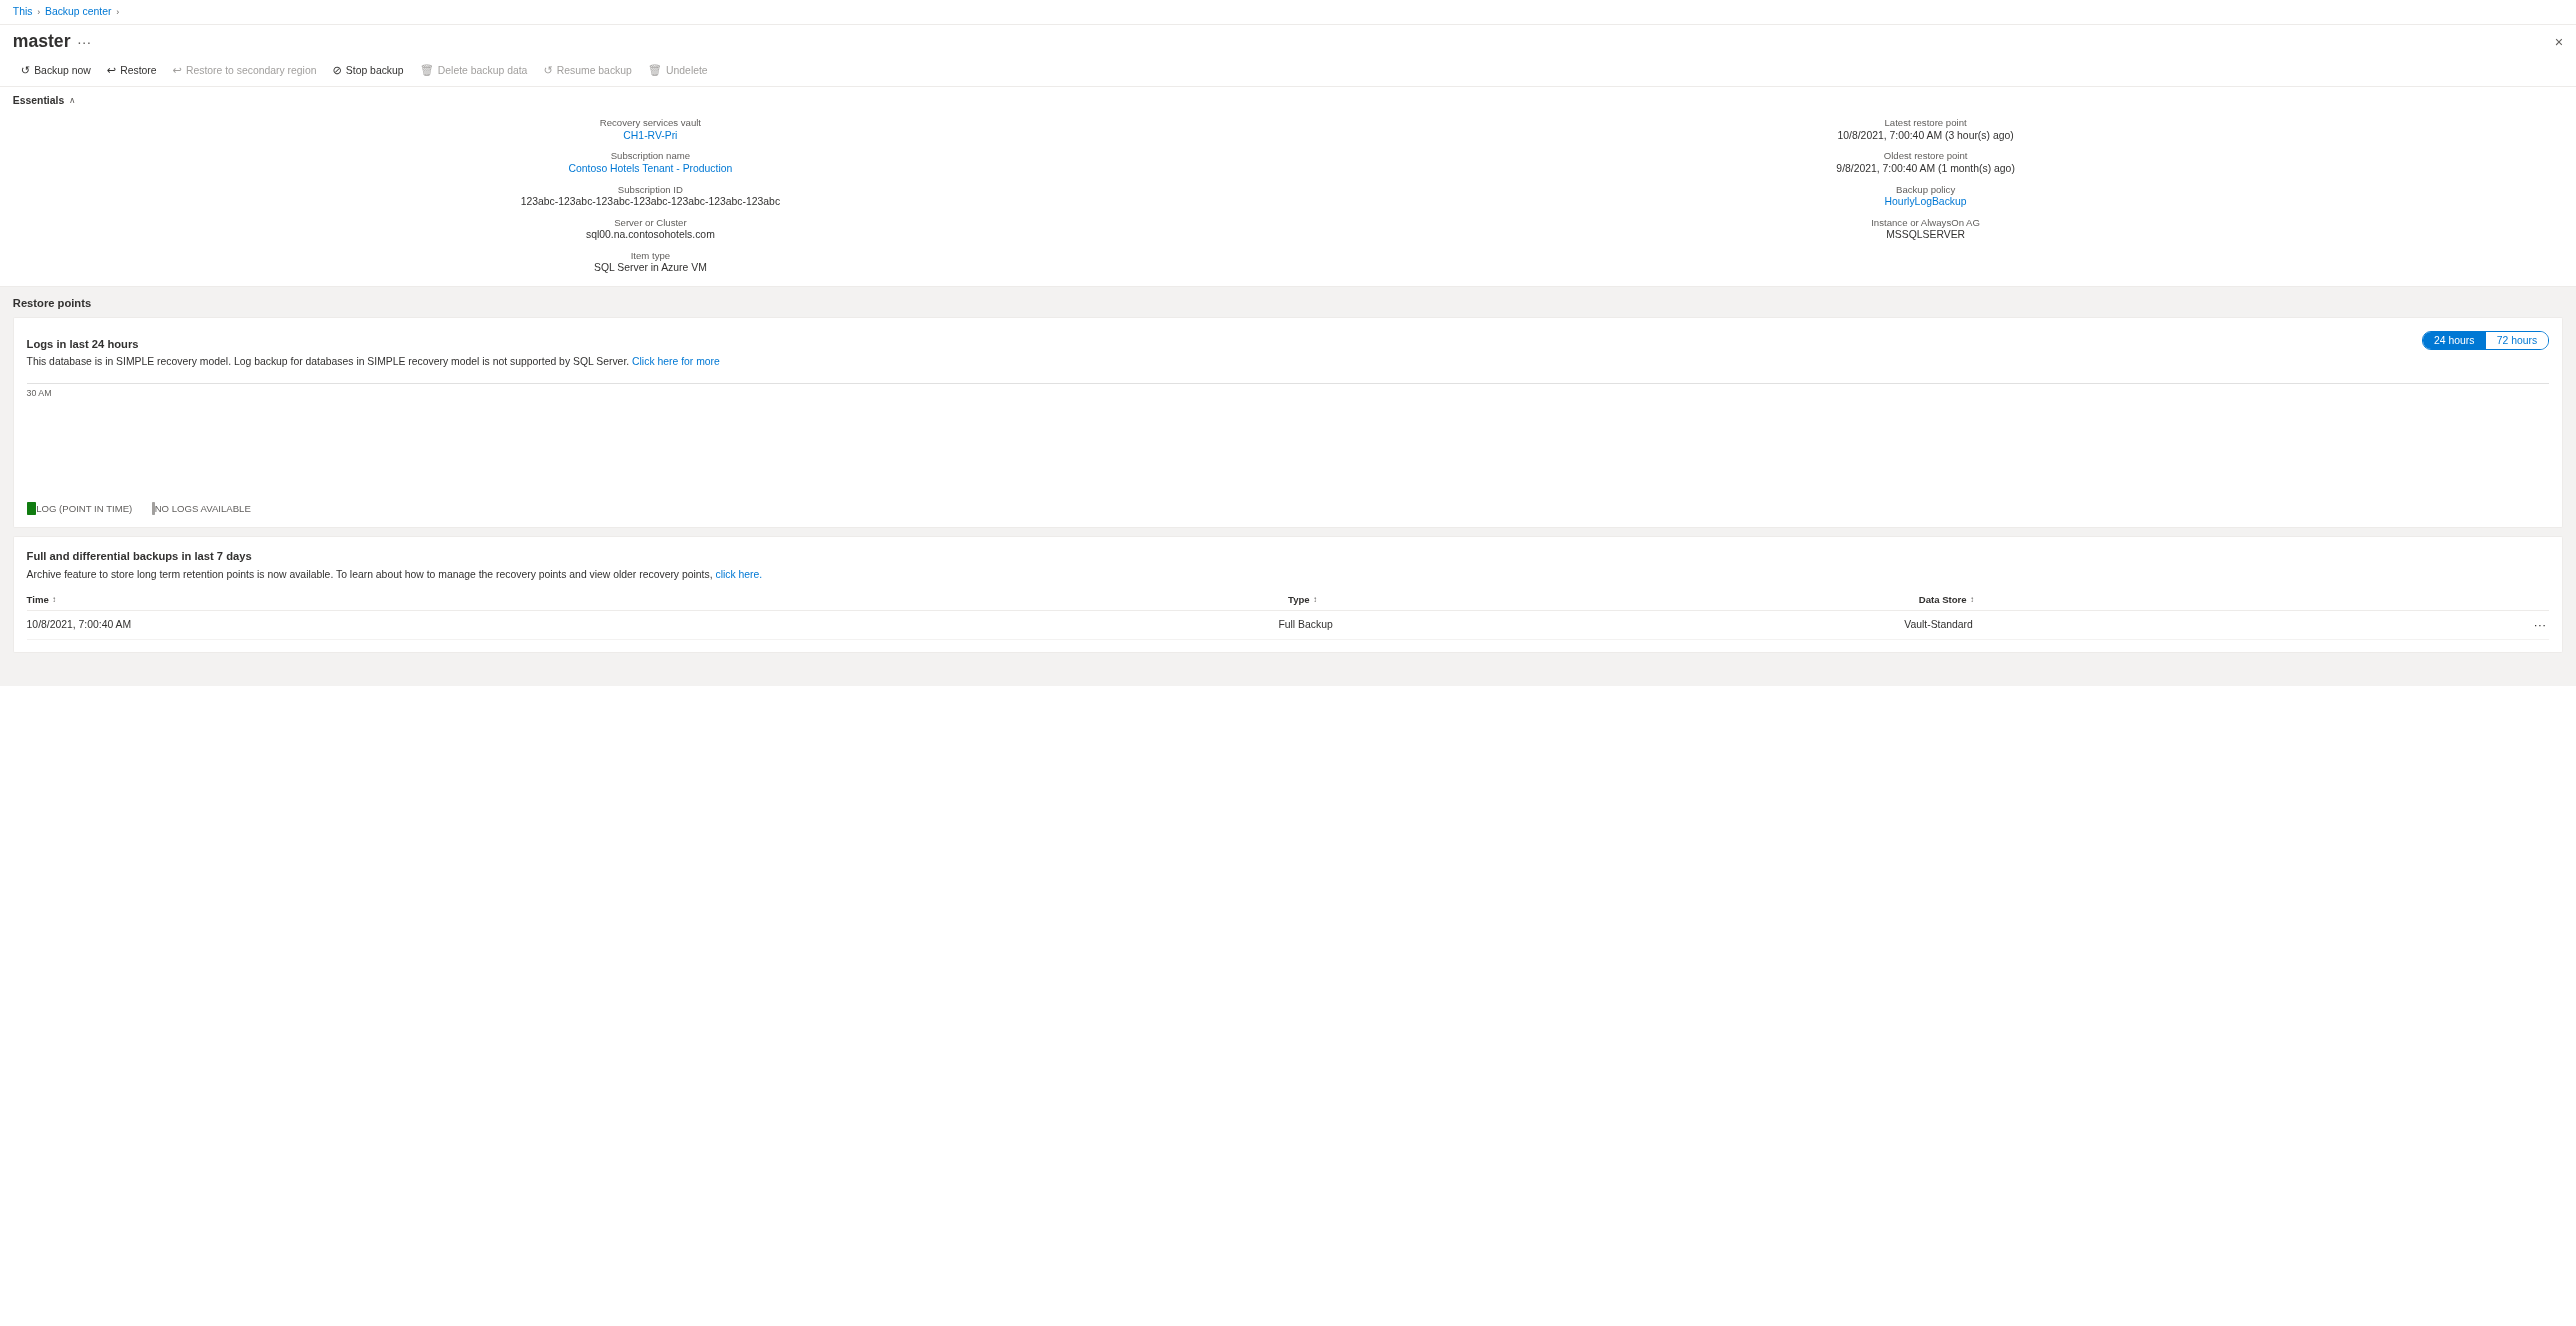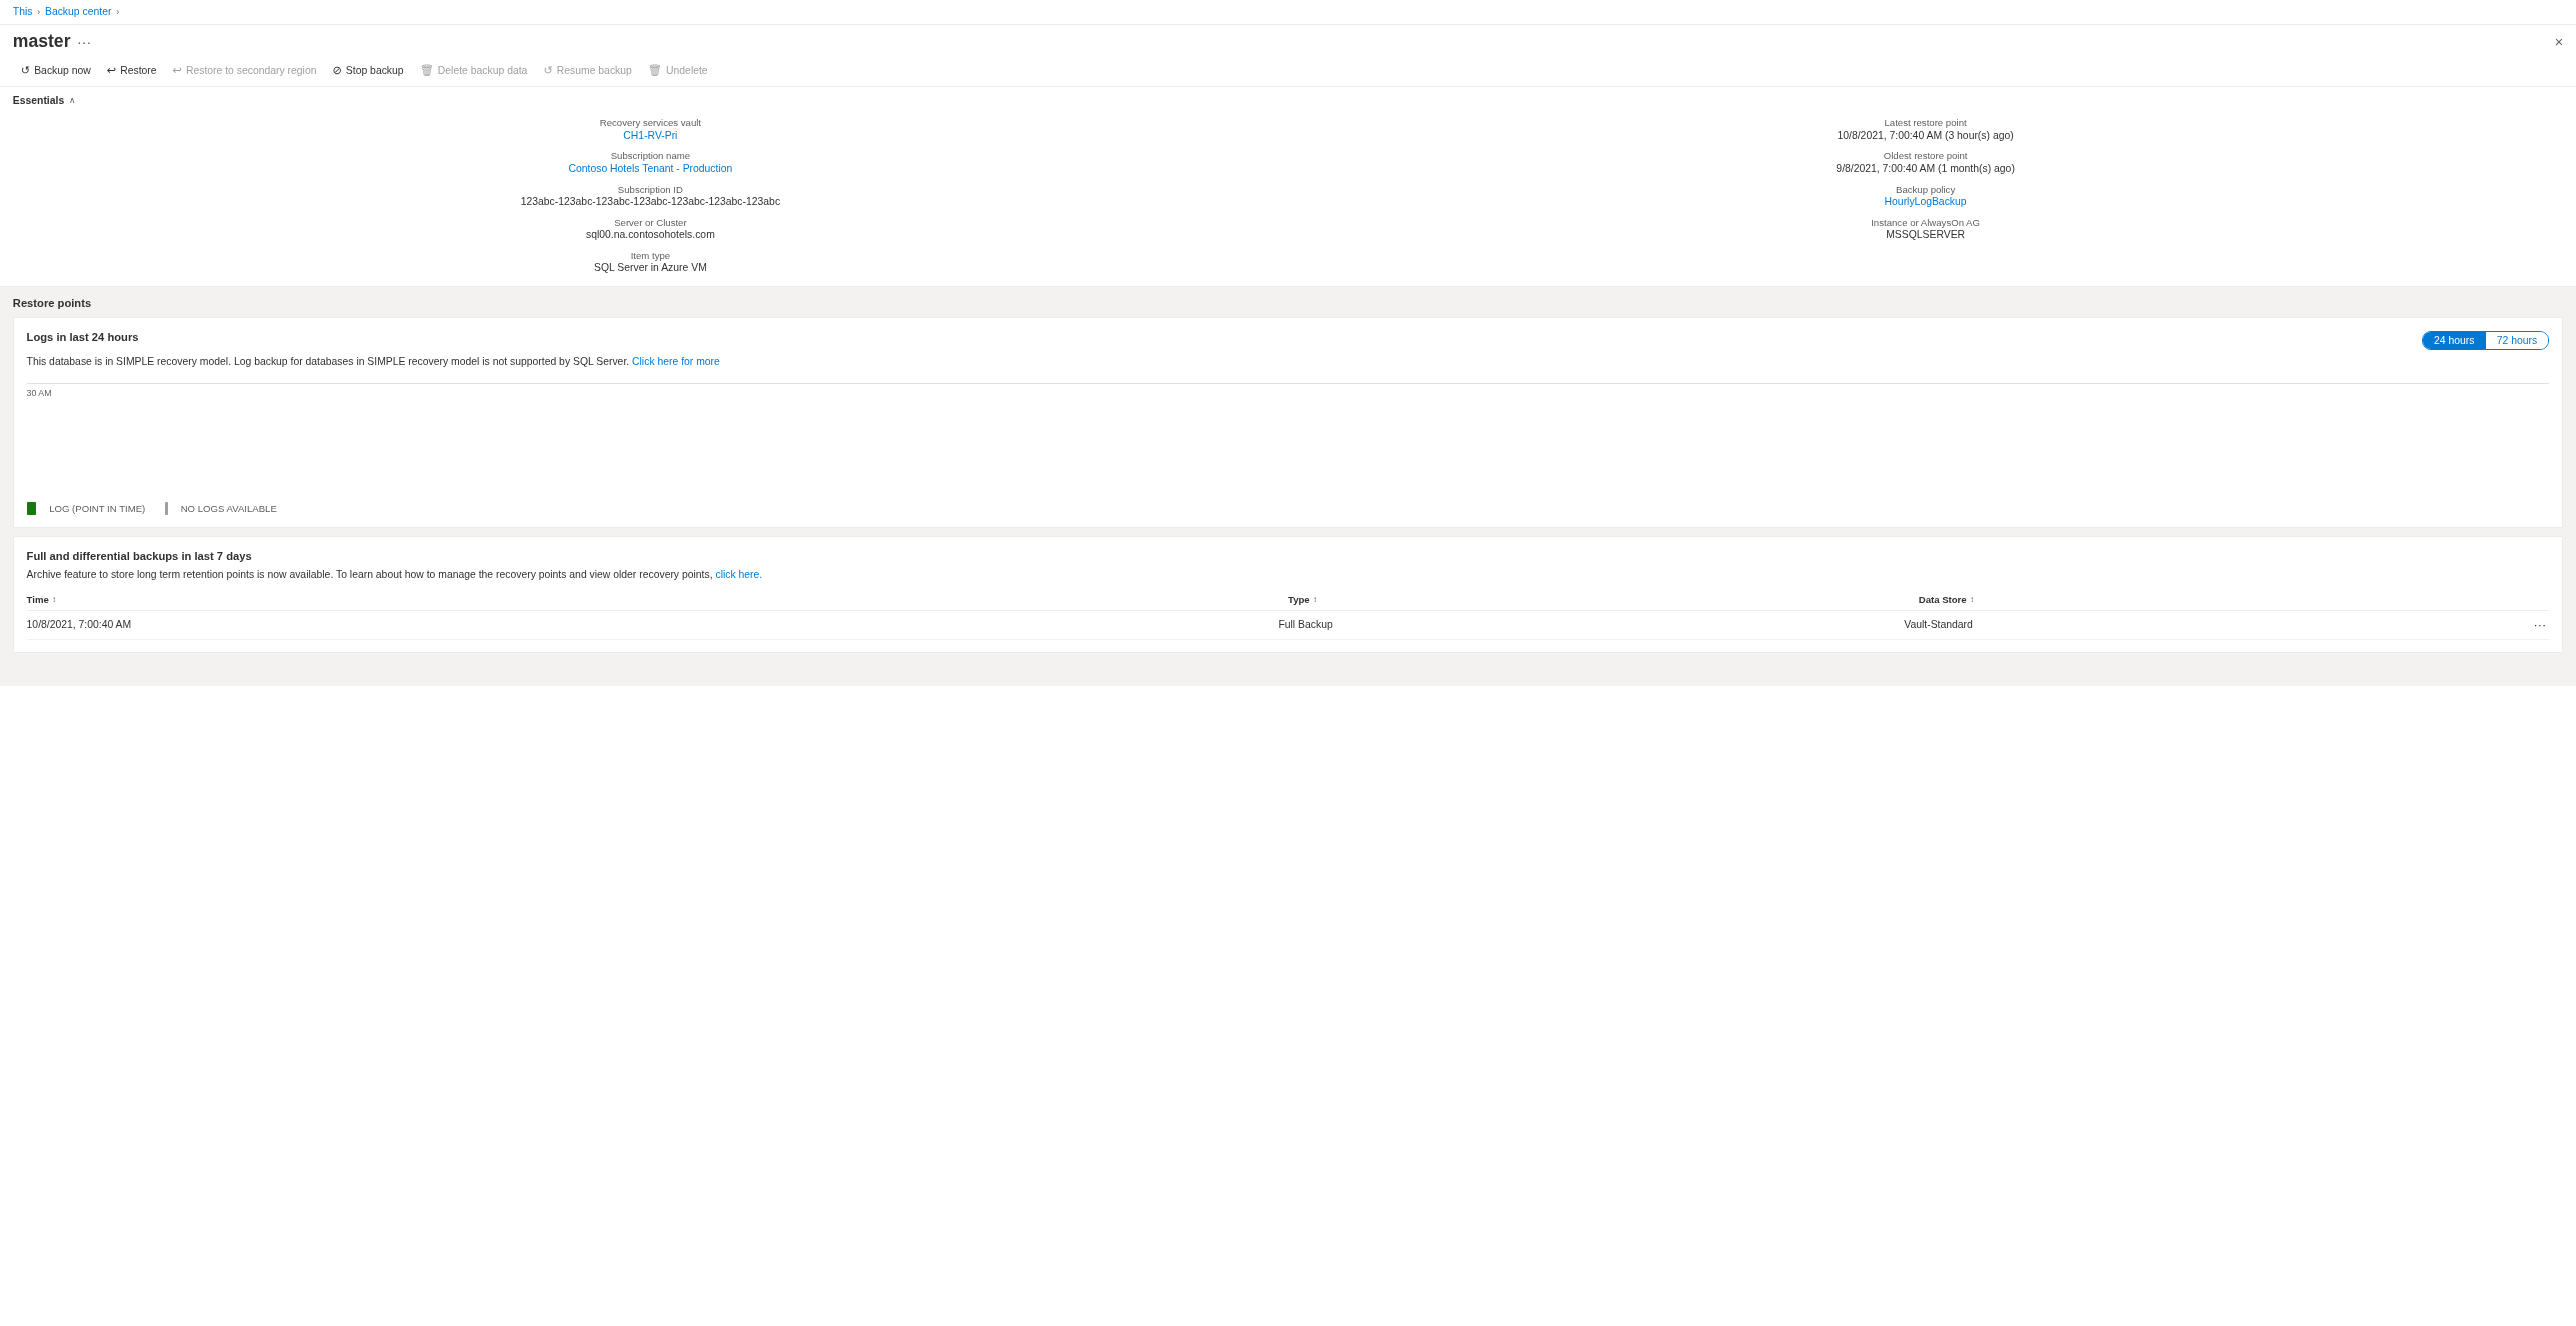--- a/index.html
+++ b/index.html
@@ -27,35 +27,35 @@
     .essentials-col { display: flex; flex-direction: column; gap: 9.6px; padding: 3.2px 0; text-align: center; }
     .essentials-item label { font-size: 9.6px; color: #605e5c; display: block; margin-bottom: 1.6px; }
     .essentials-item .value { font-size: 10.4px; color: #323130; }
     .essentials-item .value.link { color: #0078d4; cursor: pointer; text-decoration: none; }
     
     .section-bg { background: #f3f2f1; padding: 9.6px 12.8px; }
     .section-title { font-size: 11.2px; font-weight: 600; color: #323130; margin-bottom: 8px; }
     
     .card { background: #fff; border: 0.8px solid #edebe9; border-radius: 1.6px; padding: 12.8px; margin-bottom: 8px; }
     
-    .logs-header { display: flex; align-items: flex-start; justify-content: space-between; margin-bottom: 6.4px; }
+    .logs-header { display: flex; align-items: flex-end; justify-content: space-between; margin-bottom: 6.4px; }
     .logs-title { font-size: 11.2px; font-weight: 600; }
     
     .time-toggle { display: flex; border: 0.8px solid #0078d4; border-radius: 9px; overflow: hidden; }
     .time-toggle-btn { padding: 3.2px 11.2px; font-size: 10.4px; cursor: pointer; border: none; background: #fff; color: #0078d4; }
     .time-toggle-btn.active { background: #0078d4; color: #fff; }
     
     .logs-message { font-size: 10.4px; color: #323130; margin-bottom: 9.6px; }
     .logs-message a { color: #0078d4; text-decoration: none; cursor: pointer; }
     
     .timeline-area { height: 104px; position: relative; border-top: 0.8px solid #e0e0e0; margin-top: 16px; }
     .timeline-label { font-size: 8.8px; color: #605e5c; position: absolute; top: 3.2px; left: 0; }
     
     .timeline-legend { display: flex; align-items: center; gap: 16px; padding-top: 6.4px; }
-    .legend-item { display: flex; align-items: center; gap: 13px; font-size: 9.6px; color: #605e5c; }
+    .legend-item { display: flex; align-items: center; gap: 0; font-size: 9.6px; color: #605e5c; }
     .legend-dot-green { width: 9.6px; height: 12.8px; background: #107c10; border-radius: 0.8px; }
     .legend-dot-gray { width: 3.2px; height: 12.8px; background: #a19f9d; border-radius: 0.8px; margin-left: 3.2px; }
     
     .full-backups-card { background: #fff; border: 0.8px solid #edebe9; border-radius: 1.6px; padding: 12.8px; margin-top: 8px; }
     .full-backups-title { font-size: 11.2px; font-weight: 600; margin-bottom: 6.4px; }
     .archive-notice { font-size: 10.4px; color: #323130; margin-bottom: 9.6px; }
     .archive-notice a { color: #0078d4; text-decoration: none; cursor: pointer; }
     
     .table-header { display: grid; grid-template-columns: 2fr 1fr 1fr auto; border-bottom: 0.8px solid #edebe9; padding: 4.8px 0; }
     .th { font-size: 9.6px; color: #323130; font-weight: 600; display: flex; align-items: center; gap: 3.2px; cursor: pointer; }

